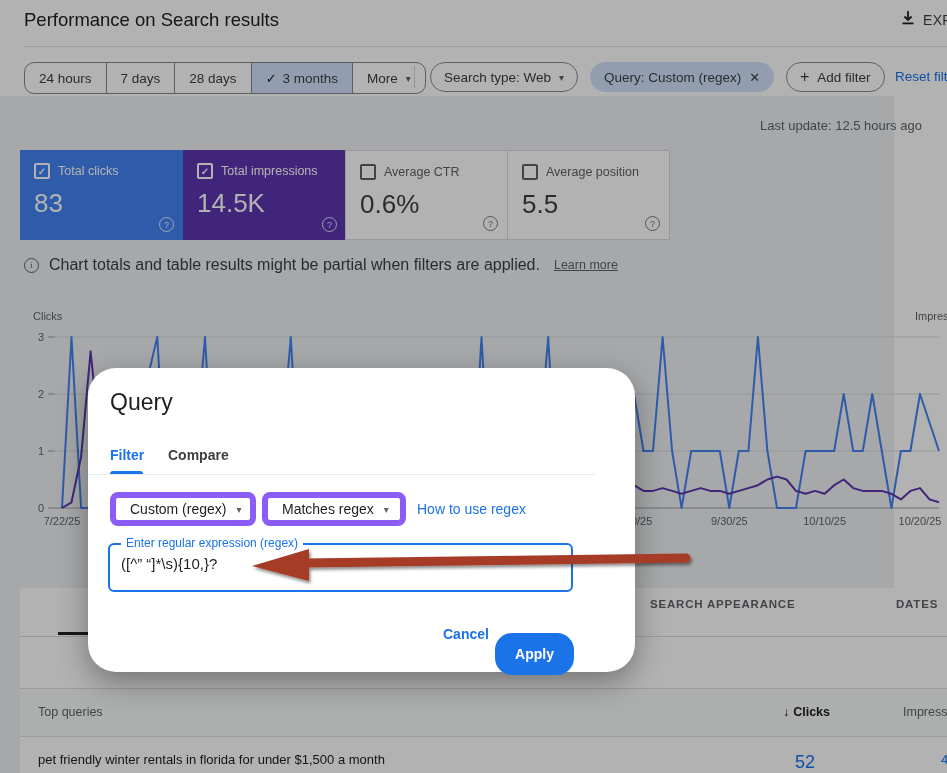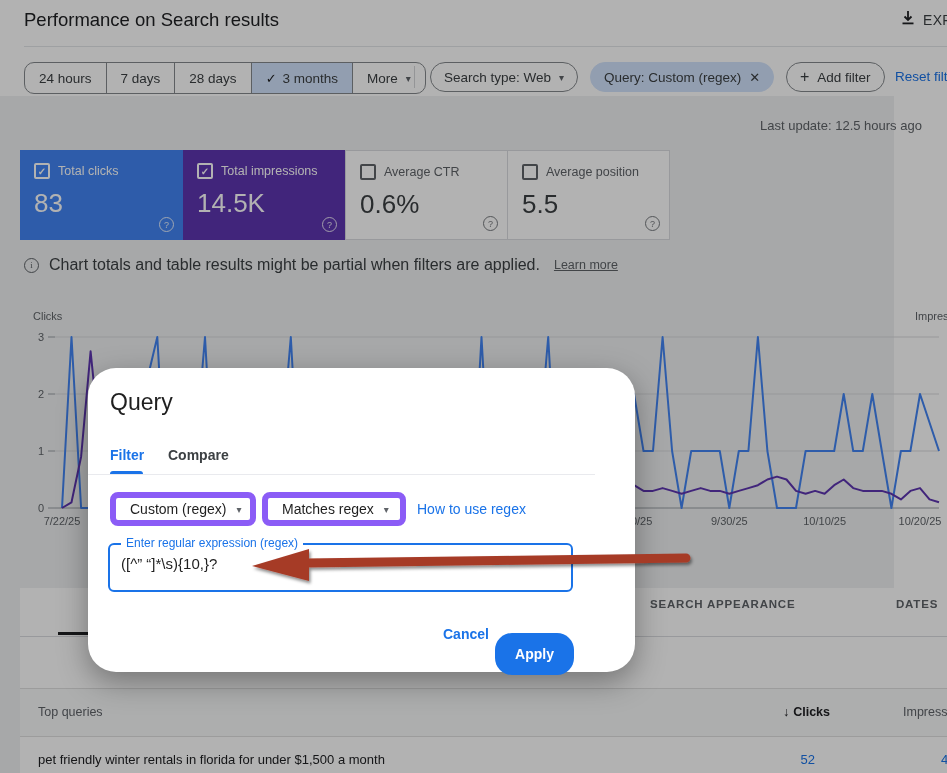--- a/index.html
+++ b/index.html
@@ -59,21 +59,21 @@
   .tbl-tab{position:absolute;top:10px;font-size:11.5px;font-weight:bold;color:#5f6368;letter-spacing:.8px;white-space:nowrap;cursor:pointer;}
   .tab-sa{left:630px;}
   .tab-dates{left:832px;margin-left:44px;}
   .thead{position:absolute;left:0;top:100px;width:940px;height:49px;background:#f8f9fa;border-top:1px solid #e0e0e0;border-bottom:1px solid #e0e0e0;box-sizing:border-box;}
   .th-dim{position:absolute;left:18px;top:16px;font-size:12.5px;color:#5f6368;}
   .th-clicks{position:absolute;left:740px;top:16px;width:70px;text-align:right;font-size:12.5px;color:#202124;font-weight:bold;cursor:pointer;white-space:nowrap;}
   .th-clicks .sort-arrow{font-weight:normal;margin-right:4px;}
   .th-imp{position:absolute;left:883px;top:16px;font-size:12.5px;color:#5f6368;white-space:nowrap;cursor:pointer;}
   .trow{position:absolute;left:0;top:149px;width:940px;height:50px;background:#fff;}
   .td-query{position:absolute;left:18px;top:15px;font-size:13px;color:#202124;white-space:nowrap;cursor:pointer;text-align:center;}
-  .td-clicks{position:absolute;left:740px;top:15px;width:55px;text-align:right;font-size:13px;color:var(--accent);}
+  .td-clicks{position:absolute;left:740px;top:15px;width:55px;text-align:right;font-size:18px;color:var(--accent);}
   .td-imp{position:absolute;left:921px;top:15px;font-size:13px;color:var(--accent);white-space:nowrap;}
   
   .scrim{position:absolute;inset:0;background:var(--scrim);z-index:10;}
   .dialog{position:absolute;left:88px;top:368px;width:507px;height:304px;background:#fff;border-radius:28px;z-index:20;box-shadow:0 10px 30px rgba(0,0,0,.35);padding-left:40px;}
   .dlg-title{position:absolute;left:22px;top:21px;font-size:23px;color:#1f1f1f;}
   .dlg-tab{position:absolute;top:79px;font-size:14px;font-weight:bold;cursor:pointer;}
   .dlg-tab.filter{left:22px;color:var(--accent);}
   .dlg-tab.compare{left:80px;color:#3c4043;}
   .dlg-tab-underline{position:absolute;left:22px;top:103px;width:33px;height:3px;background:var(--accent);border-radius:3px 3px 0 0;}
   .dlg-divider{position:absolute;left:0;top:106px;width:507px;height:1px;background:#e9eaee;}

